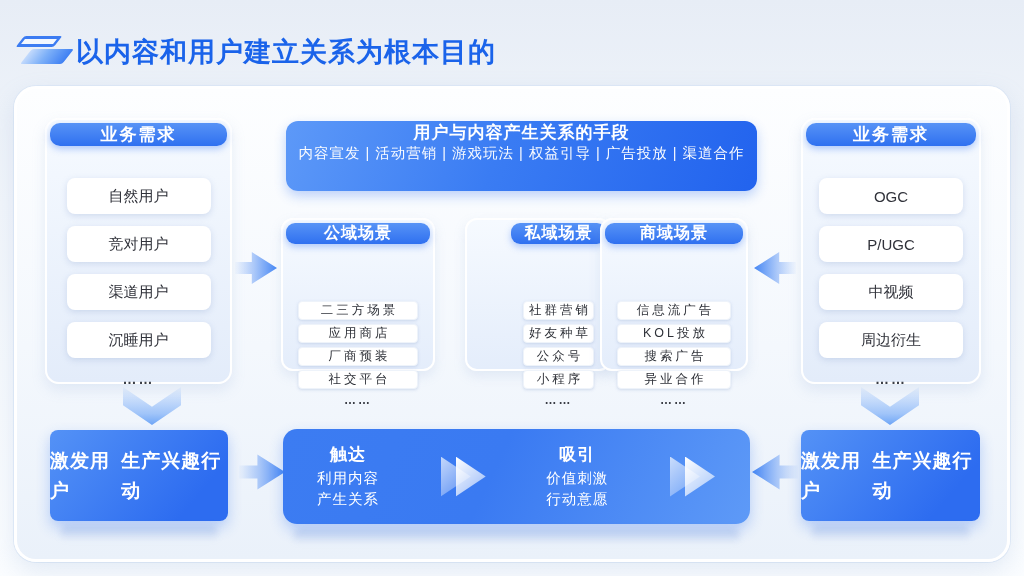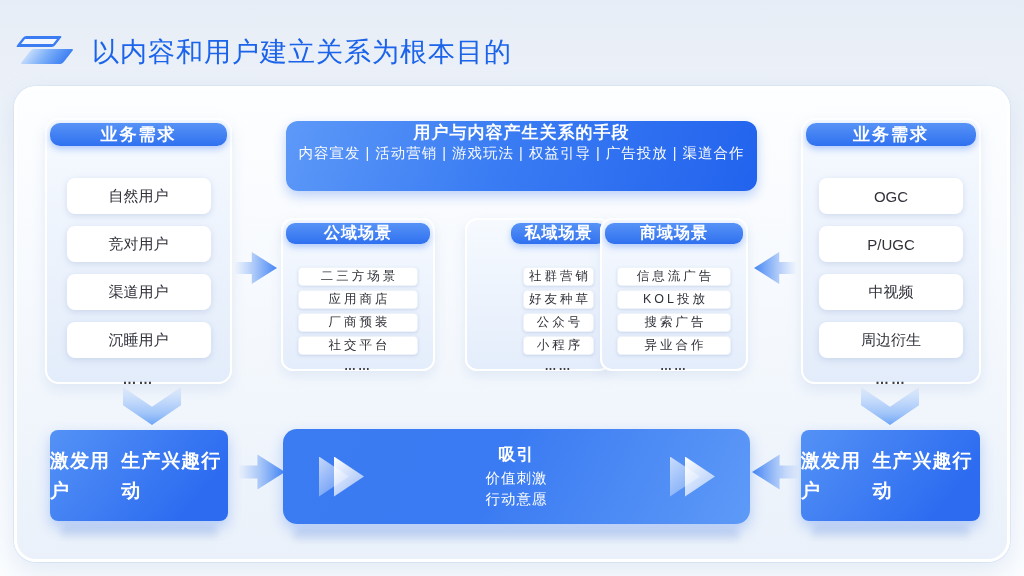--- a/index.html
+++ b/index.html
@@ -18,21 +18,21 @@
     transform:skewX(-38deg);
     border:3px solid #3c7cf2; background:#f2f7ff; border-radius:2px;
   }
   .title-icon .flag-front {
     position:absolute; top:19px; left:16px; width:42px; height:15px;
     transform:skewX(-38deg);
     background:linear-gradient(90deg,#c3dafc 0%,#7db0f8 45%,#3f80f3 100%);
     border-radius:2px;
   }
   .page-title {
-    margin-left:20px; font-size:27px; font-weight:normal; color:#1a63ea; letter-spacing:1px;
+    margin-left:4px; font-size:27px; font-weight:bold; color:#1a63ea; letter-spacing:1px;
   }
 
   
   .board {
     position:absolute; left:14px; top:86px; width:996px; height:476px;
     background:linear-gradient(180deg,#fdfeff 0%,#f4f8fd 55%,#eaf1fa 100%);
     border:3px solid #ffffff; border-radius:22px;
     box-shadow:0 10px 26px rgba(130,158,205,.20), 0 0 0 1px rgba(214,227,245,.55);
   }
 
@@ -71,21 +71,21 @@
   }
   .banner-title { font-size:17px; font-weight:bold; letter-spacing:1px; }
   .banner-subtitle { font-size:14.5px; letter-spacing:1px; opacity:.97; }
 
   
   .scene {
     position:absolute; top:129px; height:153px;
     background:linear-gradient(180deg,#f6faff 0%,#e4edfb 100%);
     border:2px solid #ffffff; border-radius:12px;
     box-shadow:0 5px 12px rgba(140,165,210,.18);
-    display:flex; flex-direction:column; align-items:flex-start; padding:3px 3px 6px;
+    display:flex; flex-direction:column; align-items:flex-start; padding:3px 3px 6px;gap:34px;
   }
   .scene-0 { left:264px; width:154px; }
   .scene-1 { left:448px; width:146px;padding-left:44px; }
   .scene-2 { left:583px; width:148px; }
   .scene .panel-header { height:31px; font-size:16px; border-radius:9px; letter-spacing:1px; }
   .scene-rows { flex:1; width:100%; display:flex; flex-direction:column; align-items:center; gap:4px; padding-top:8px;margin-top:15px; }
   .scene-row {
     width:calc(100% - 24px); height:19px; background:#ffffff; border-radius:4px;
     font-size:12.5px; letter-spacing:3px; padding-left:3px; color:#2e3138;
     display:flex; align-items:center; justify-content:center;
@@ -228,20 +228,25 @@
   <div class="chev-down under-right"></div>
   <div class="blue-arrow arrow-bot-left"></div>
   <div class="blue-arrow point-left arrow-bot-right"></div>
 
   <section class="cta-box left">
     <div>激发用户</div>
     <div>生产兴趣行动</div>
   </section>
 
   <section class="flow-box">
+    <div class="stage-col">
+      <div class="stage-title">触达</div>
+      <div class="stage-line">利用内容</div>
+      <div class="stage-line">产生关系</div>
+    </div>
     <div class="white-chevs">
       <div class="tri back"></div>
       <div class="tri front"></div>
     </div>
     <div class="stage-col">
       <div class="stage-title">吸引</div>
       <div class="stage-line">价值刺激</div>
       <div class="stage-line">行动意愿</div>
     </div>
     <div class="white-chevs">

